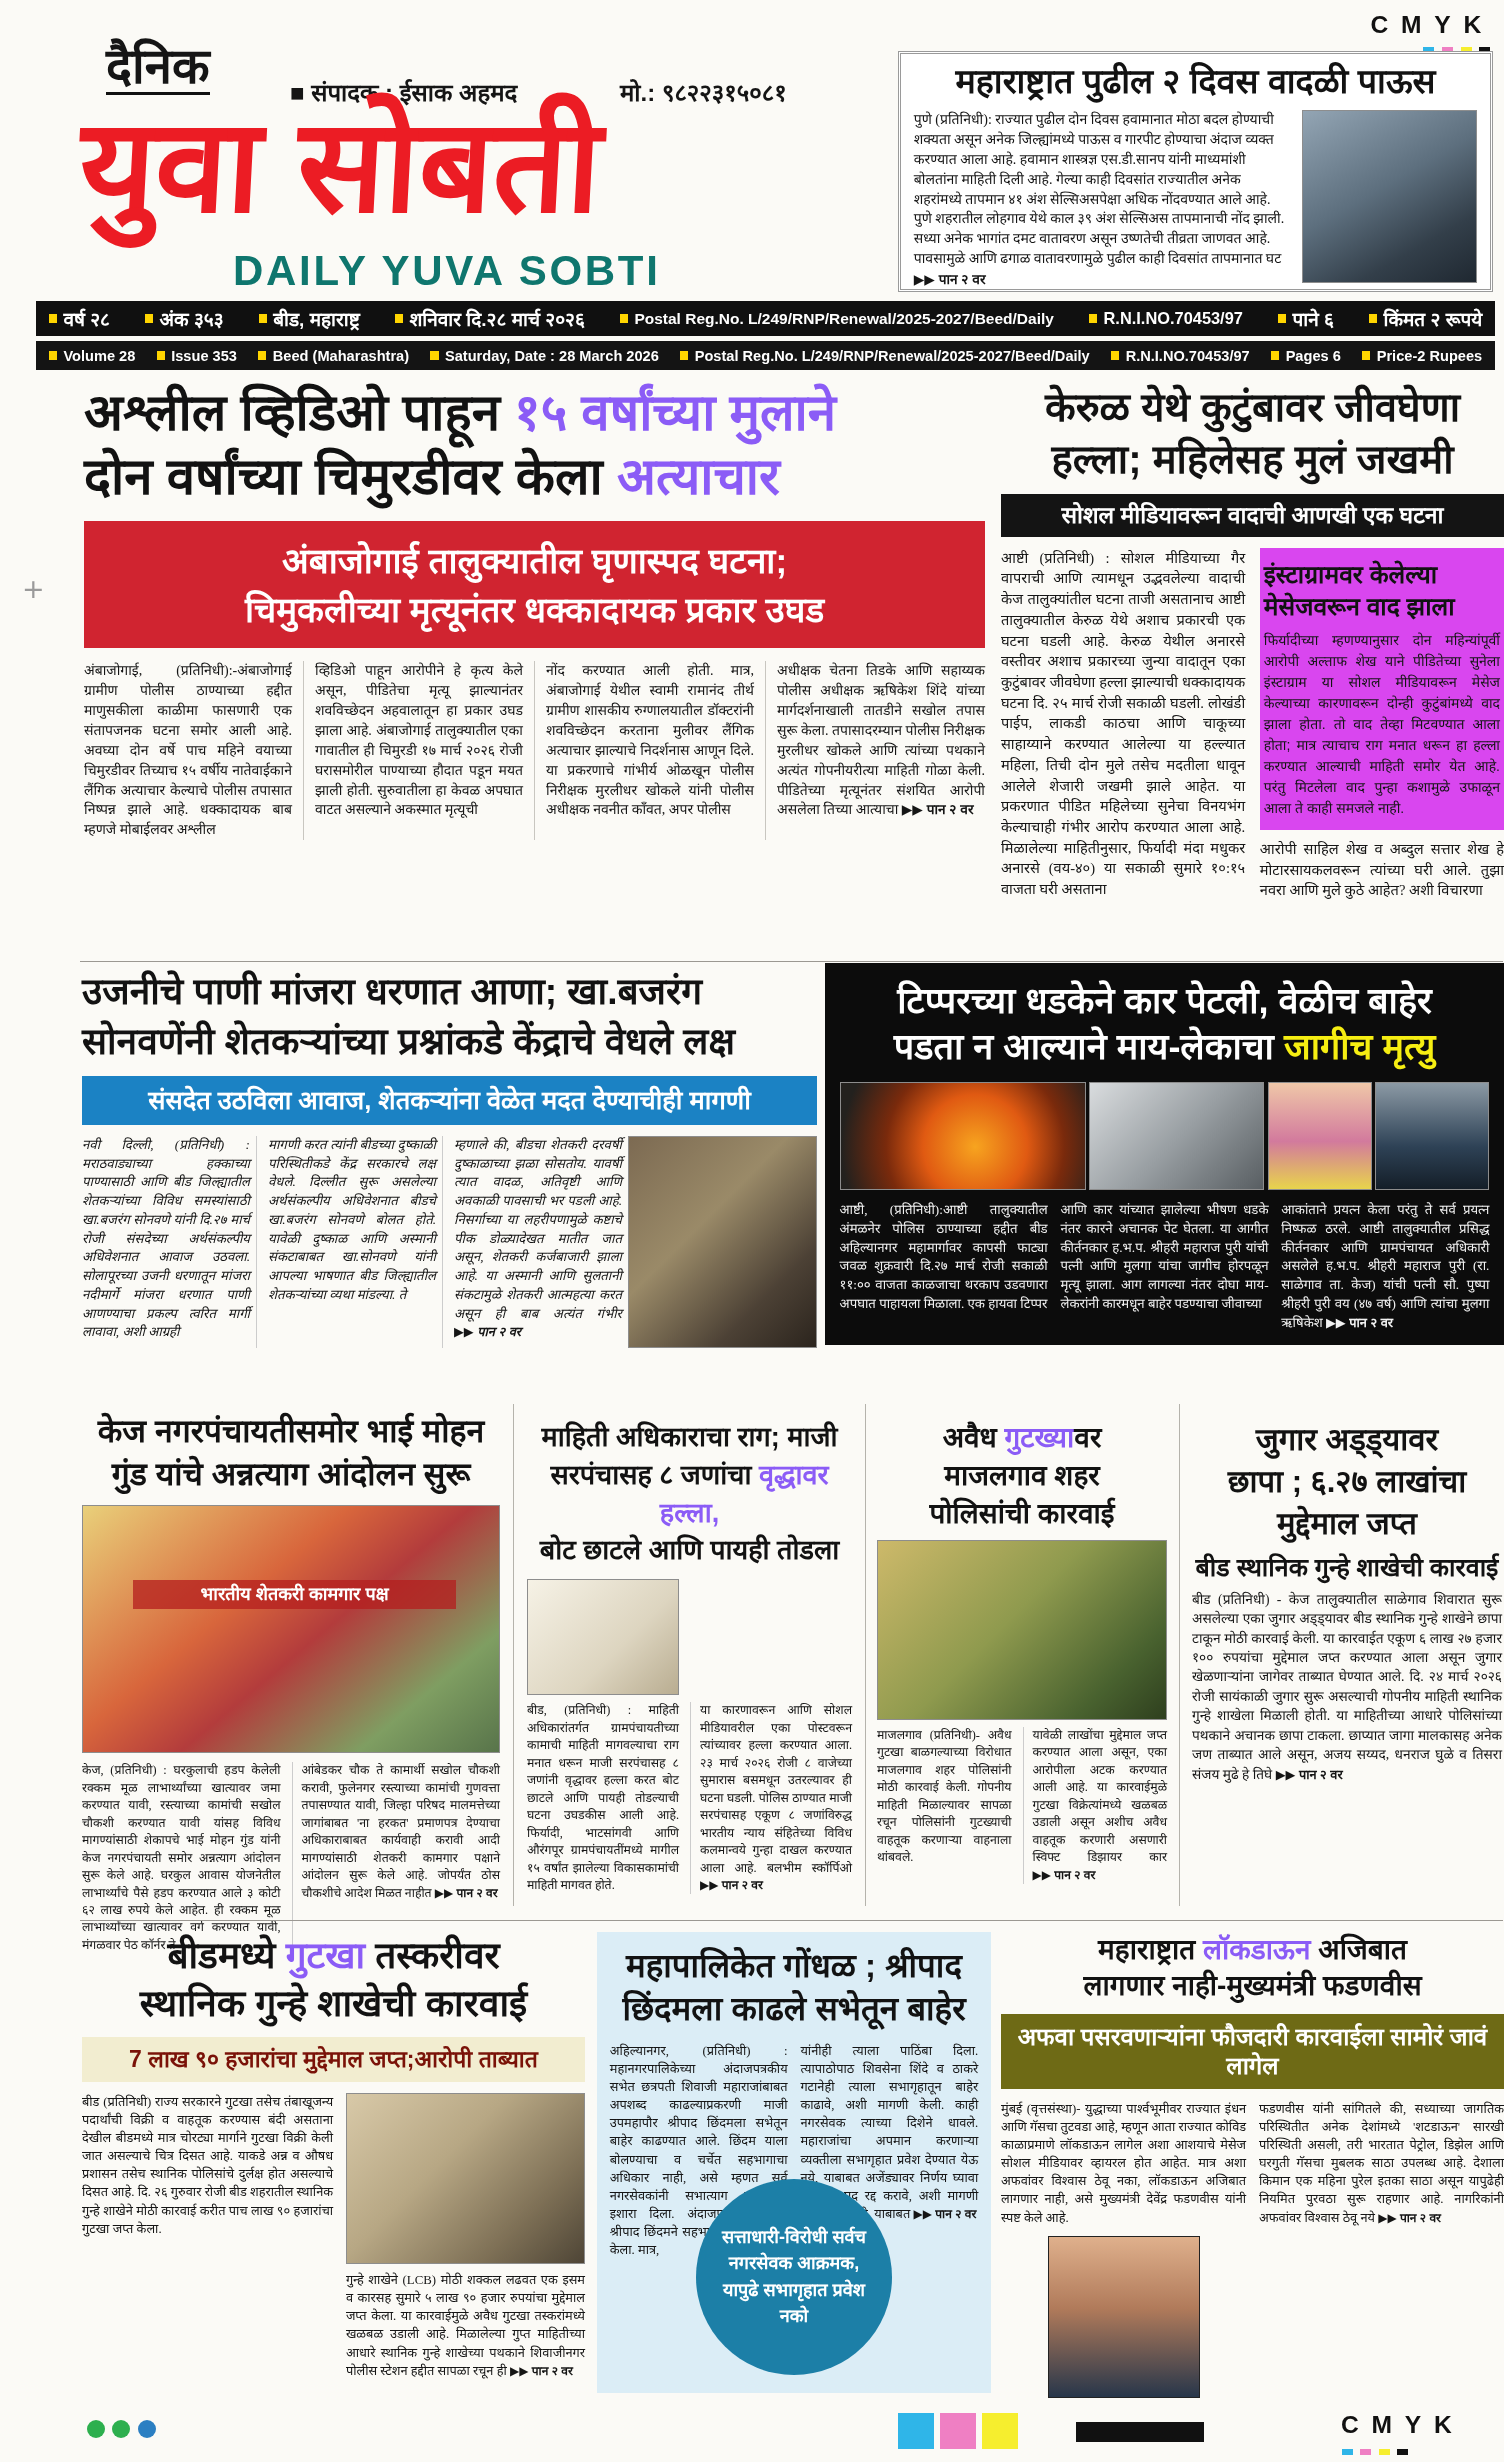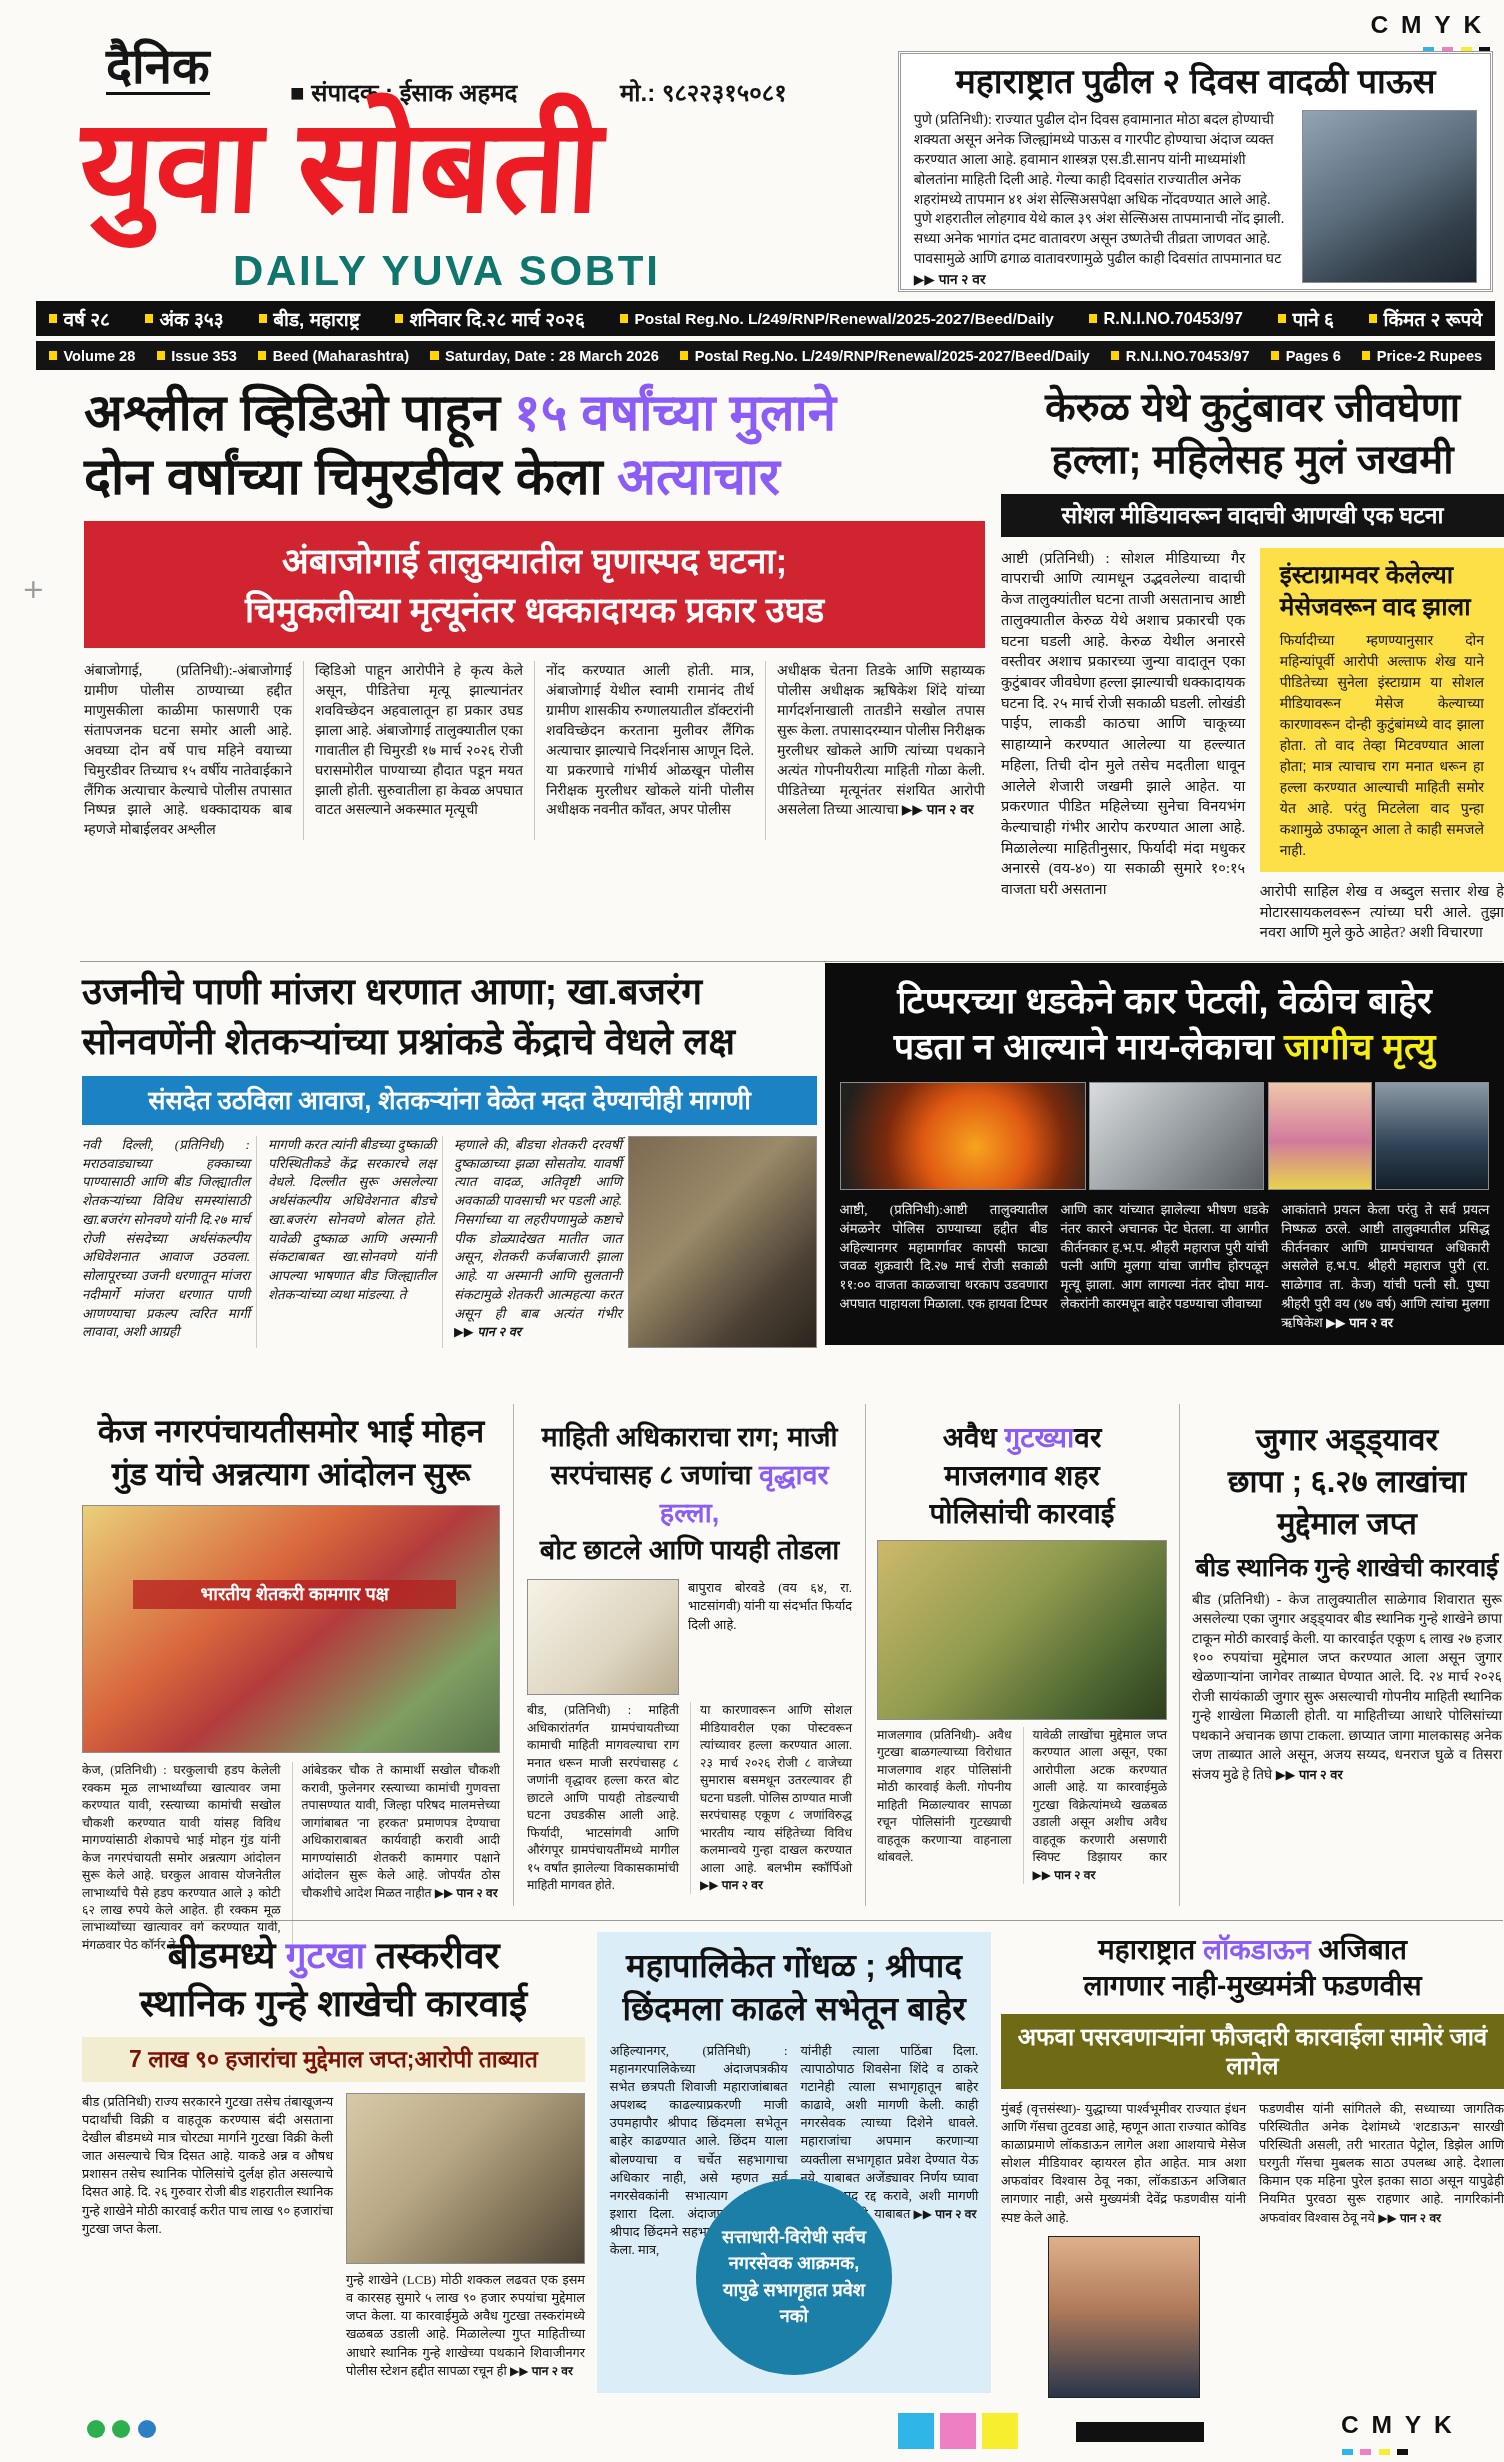--- a/index.html
+++ b/index.html
@@ -157,21 +157,21 @@
 
   <div class="abs" style="left:1001px;top:381px;width:503px;">
     <div class="hl center" style="font-size:40px;line-height:1.3;">
       <div>केरुळ येथे कुटुंबावर जीवघेणा</div>
       <div>हल्ला; महिलेसह मुलं जखमी</div>
     </div>
     <div class="hl center" style="background:#141414;color:#fff;font-size:23px;padding:7.3px 3.6px;margin-top:9px;">सोशल मीडियावरून वादाची आणखी एक घटना</div>
     <div style="display:flex;gap:14.6px;margin-top:11px;">
       <div class="body-txt" style="flex:1;font-size:14.6px;">आष्टी (प्रतिनिधी) : सोशल मीडियाच्या गैर वापराची आणि त्यामधून उद्भवलेल्या वादाची केज तालुक्यांतील घटना ताजी असतानाच आष्टी तालुक्यातील केरुळ येथे अशाच प्रकारची एक घटना घडली आहे. केरुळ येथील अनारसे वस्तीवर अशाच प्रकारच्या जुन्या वादातून एका कुटुंबावर जीवघेणा हल्ला झाल्याची धक्कादायक घटना दि. २५ मार्च रोजी सकाळी घडली. लोखंडी पाईप, लाकडी काठचा आणि चाकूच्या साहाय्याने करण्यात आलेल्या या हल्ल्यात महिला, तिची दोन मुले तसेच मदतीला धावून आलेले शेजारी जखमी झाले आहेत. या प्रकरणात पीडित महिलेच्या सुनेचा विनयभंग केल्याचाही गंभीर आरोप करण्यात आला आहे. मिळालेल्या माहितीनुसार, फिर्यादी मंदा मधुकर अनारसे (वय-४०) या सकाळी सुमारे १०:१५ वाजता घरी असताना</div>
       <div style="flex:1;">
-        <div style="background:#fde047;padding:11px 20px;">
+        <div style="background:#d946ef;padding:11px 4px;">
           <div class="hl" style="font-size:24.6px;line-height:1.3;">इंस्टाग्रामवर केलेल्या मेसेजवरून वाद झाला</div>
           <div class="body-txt sans" style="font-size:14px;margin-top:7.3px;line-height:1.5;">फिर्यादीच्या म्हणण्यानुसार दोन महिन्यांपूर्वी आरोपी अल्ताफ शेख याने पीडितेच्या सुनेला इंस्टाग्राम या सोशल मीडियावरून मेसेज केल्याच्या कारणावरून दोन्ही कुटुंबांमध्ये वाद झाला होता. तो वाद तेव्हा मिटवण्यात आला होता; मात्र त्याचाच राग मनात धरून हा हल्ला करण्यात आल्याची माहिती समोर येत आहे. परंतु मिटलेला वाद पुन्हा कशामुळे उफाळून आला ते काही समजले नाही.</div>
         </div>
         <div class="body-txt" style="font-size:14.6px;margin-top:9px;">आरोपी साहिल शेख व अब्दुल सत्तार शेख हे मोटारसायकलवरून त्यांच्या घरी आले. तुझा नवरा आणि मुले कुठे आहेत? अशी विचारणा</div>
       </div>
     </div>
   </div>
 
   <hr class="abs" style="left:80px;top:954px;width:1423px;border:none;border-top:0.9px solid #9b9892;">
 
@@ -235,21 +235,20 @@
   </div>
 
   <div class="abs" style="left:527px;top:1419px;width:325px;">
     <div class="hl center" style="font-size:27px;line-height:1.4;">
       <div>माहिती अधिकाराचा राग; माजी</div>
       <div><span>सरपंचासह ८ जणांचा </span><span class="red">वृद्धावर हल्ला,</span></div>
       <div>बोट छाटले आणि पायही तोडला</div>
     </div>
     <div style="display:flex;gap:9px;margin-top:9px;">
       <div class="photo" style="width:150px;height:114px;flex:0 0 auto;background:linear-gradient(135deg,#f6f2e6 0%,#ddd5c0 60%,#b9ad91 100%);"></div>
-      <div class="body-txt" style="flex:1;font-size:12.8px;">बापुराव बोरवडे (वय ६४, रा. भाटसांगवी) यांनी या संदर्भात फिर्याद दिली आहे.</div>
     </div>
     <div style="display:flex;gap:11px;margin-top:7.3px;">
       <div class="body-txt" style="flex:1;font-size:12.3px;">बीड, (प्रतिनिधी) : माहिती अधिकारांतर्गत ग्रामपंचायतीच्या कामाची माहिती मागवल्याचा राग मनात धरून माजी सरपंचासह ८ जणांनी वृद्धावर हल्ला करत बोट छाटले आणि पायही तोडल्याची घटना उघडकीस आली आहे. फिर्यादी, भाटसांगवी आणि औरंगपूर ग्रामपंचायतींमध्ये मागील १५ वर्षांत झालेल्या विकासकामांची माहिती मागवत होते.</div>
       <div class="body-txt" style="flex:1;font-size:12.3px;border-left:0.9px solid #ccc;padding-left:9px;">
         <span>या कारणावरून आणि सोशल मीडियावरील एका पोस्टवरून त्यांच्यावर हल्ला करण्यात आला. २३ मार्च २०२६ रोजी ८ वाजेच्या सुमारास बसमधून उतरल्यावर ही घटना घडली. पोलिस ठाण्यात माजी सरपंचासह एकूण ८ जणांविरुद्ध भारतीय न्याय संहितेच्या विविध कलमान्वये गुन्हा दाखल करण्यात आला आहे. बलभीम स्कॉर्पिओ</span>
         <span class="jump" style="font-size:12px;">▶▶ पान २ वर</span>
       </div>
     </div>
   </div>
 

